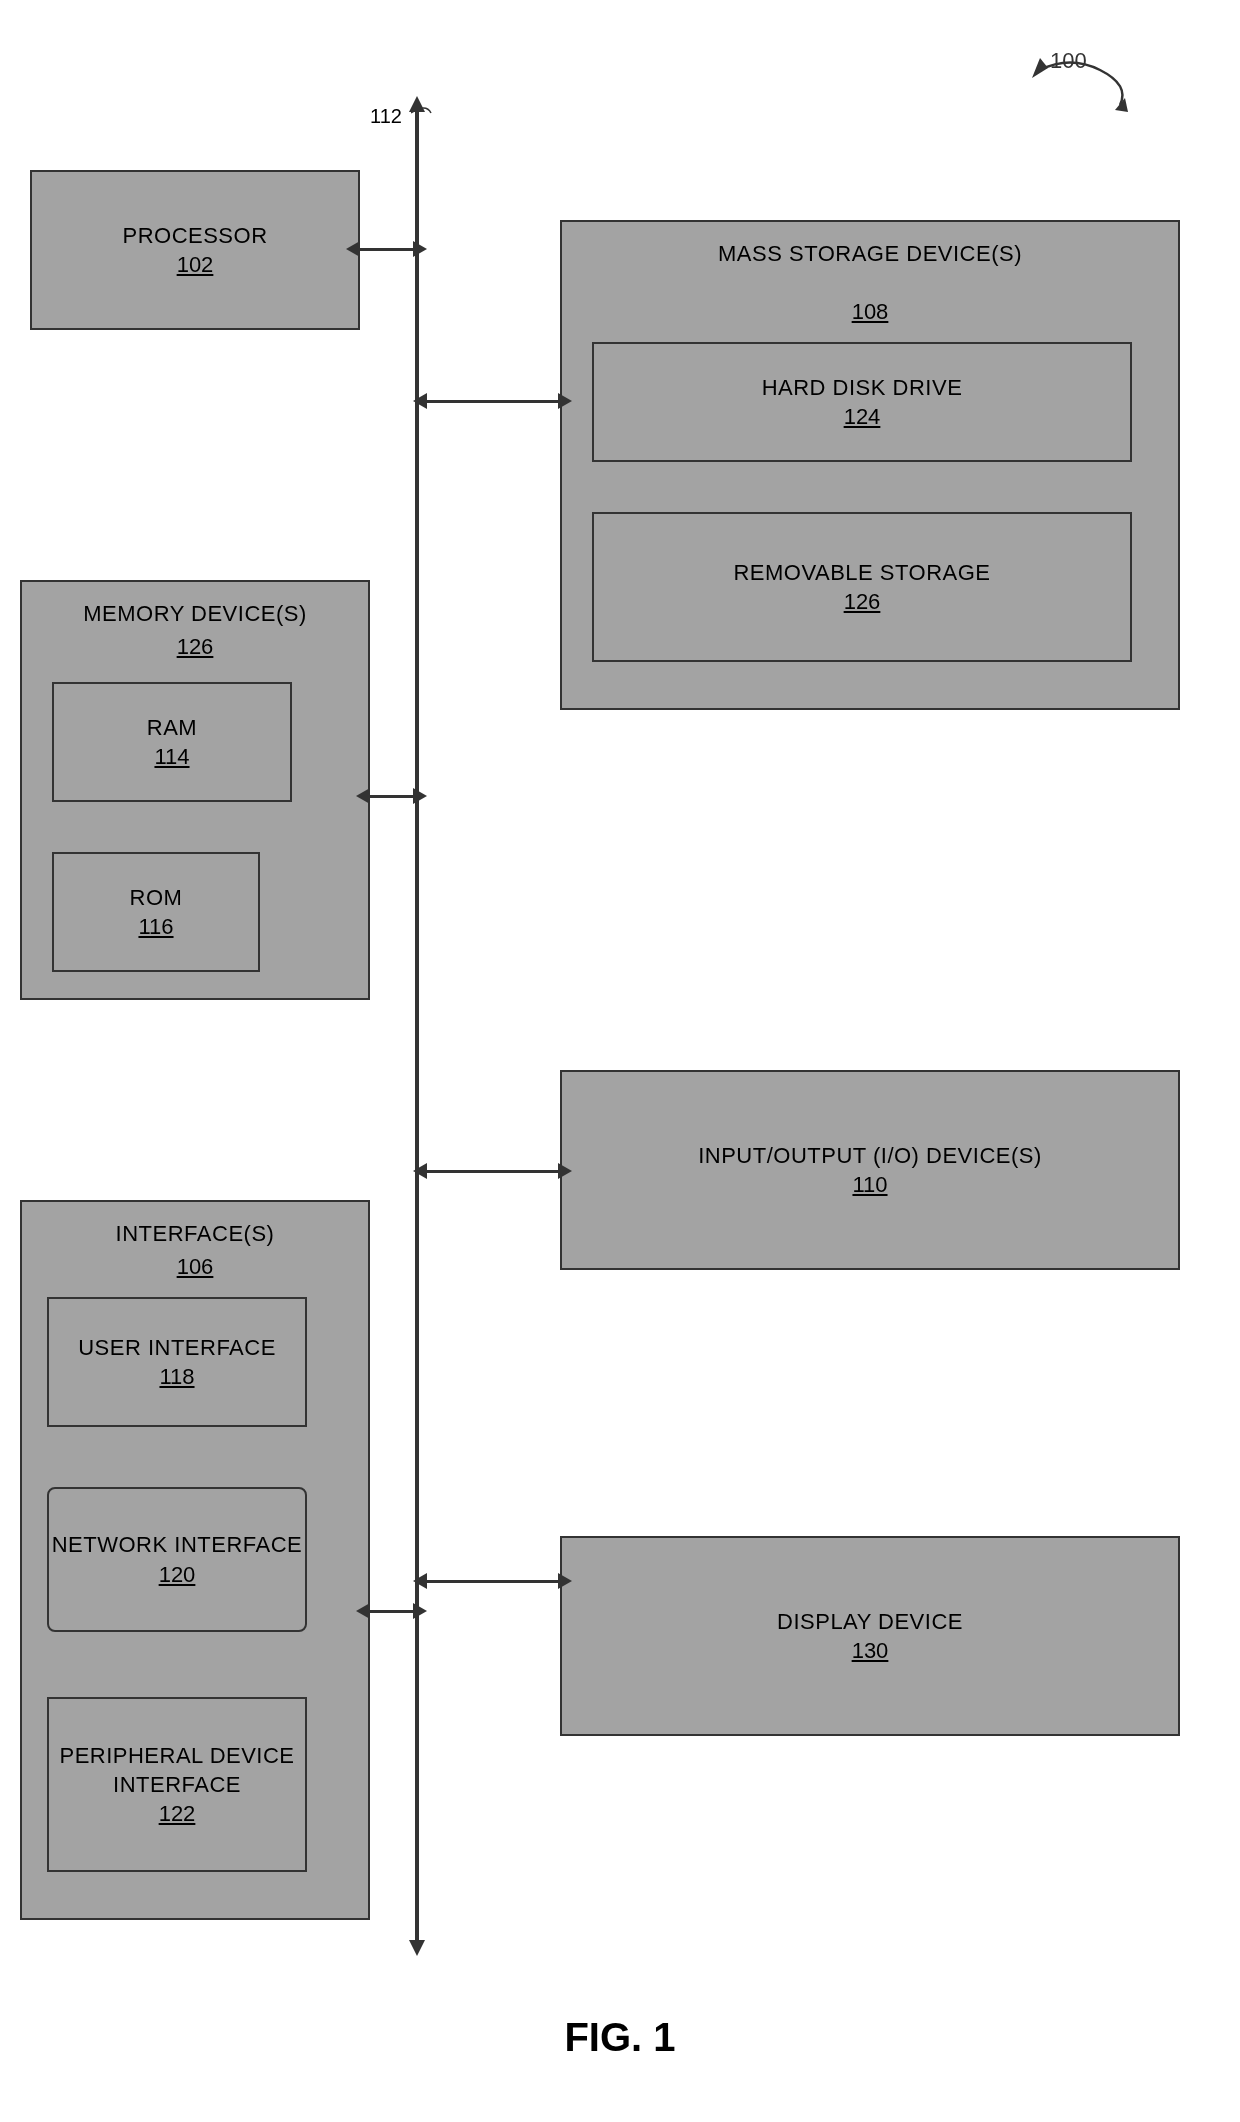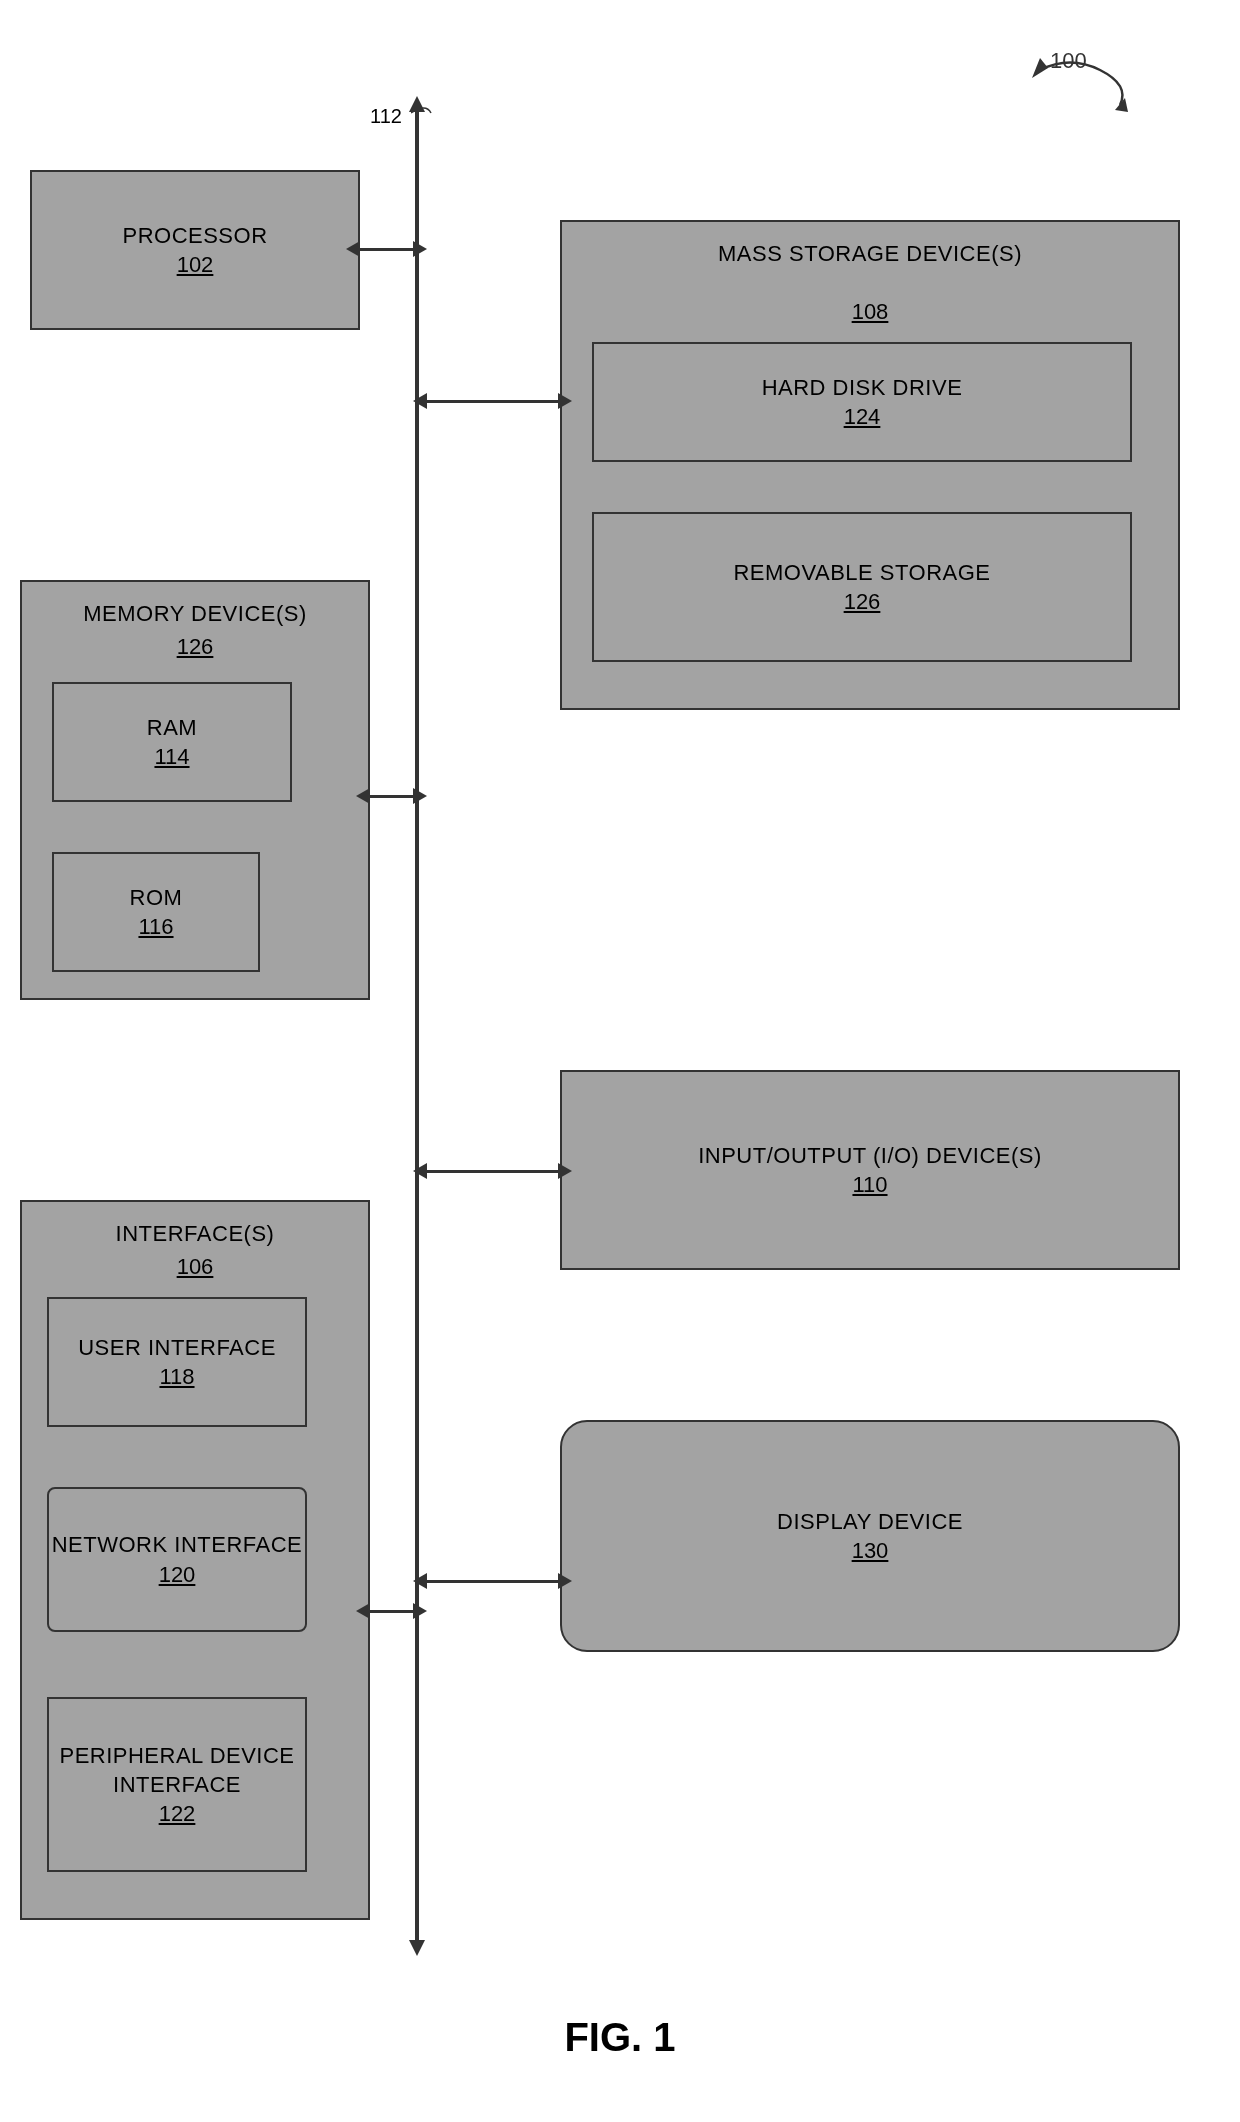--- a/index.html
+++ b/index.html
@@ -206,21 +206,21 @@
 
   <div class="box" style="left:560px; top:1030px; width:620px; height:200px;">
     <span class="box-label">INPUT/OUTPUT (I/O) DEVICE(S)</span>
     <span class="box-number">110</span>
   </div>
 
   <div style="position:absolute; top:1130px; left:417px; width:145px; height:3px; background:#333;"></div>
   <div class="arrow-left" style="position:absolute; top:1123px; left:413px;"></div>
   <div class="arrow-right" style="position:absolute; top:1123px; left:558px;"></div>
 
-  <div class="box" style="left:560px; top:1380px; width:620px; height:232px;border-radius:27px;">
+  <div class="box" style="left:560px; top:1496px; width:620px; height:200px;">
     <span class="box-label">DISPLAY DEVICE</span>
     <span class="box-number">130</span>
   </div>
 
   <div style="position:absolute; top:1540px; left:417px; width:145px; height:3px; background:#333;"></div>
   <div class="arrow-left" style="position:absolute; top:1533px; left:413px;"></div>
   <div class="arrow-right" style="position:absolute; top:1533px; left:558px;"></div>
 
   <div class="fig-label">FIG. 1</div>
 

